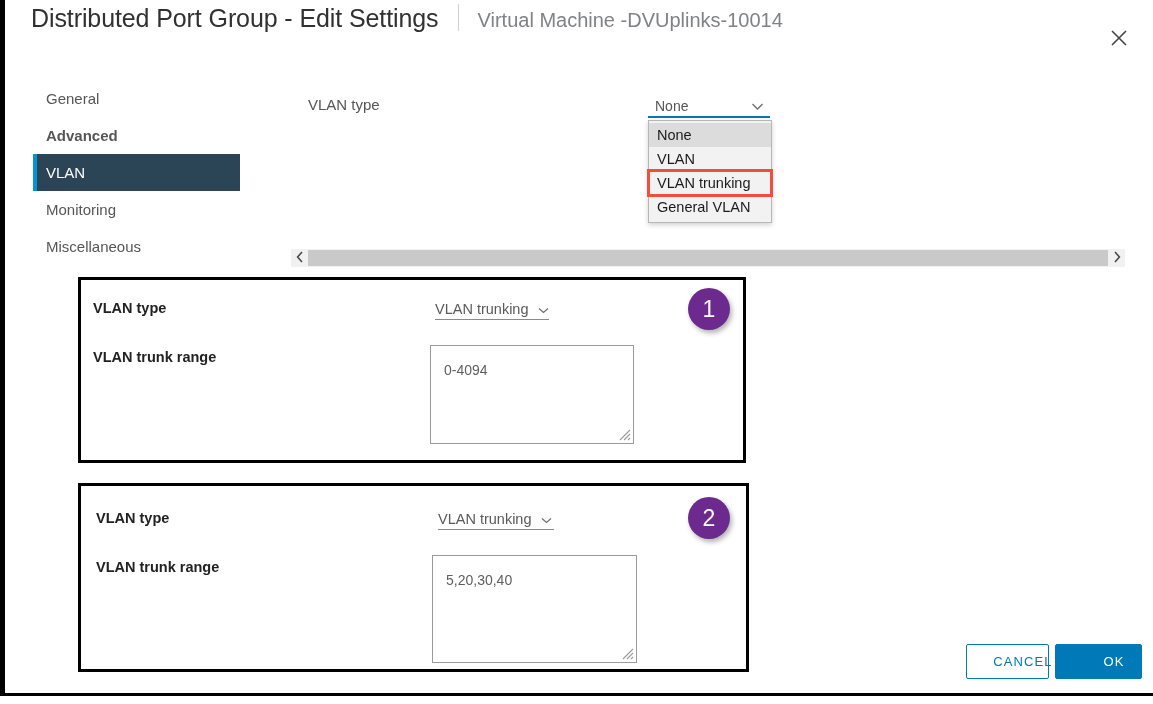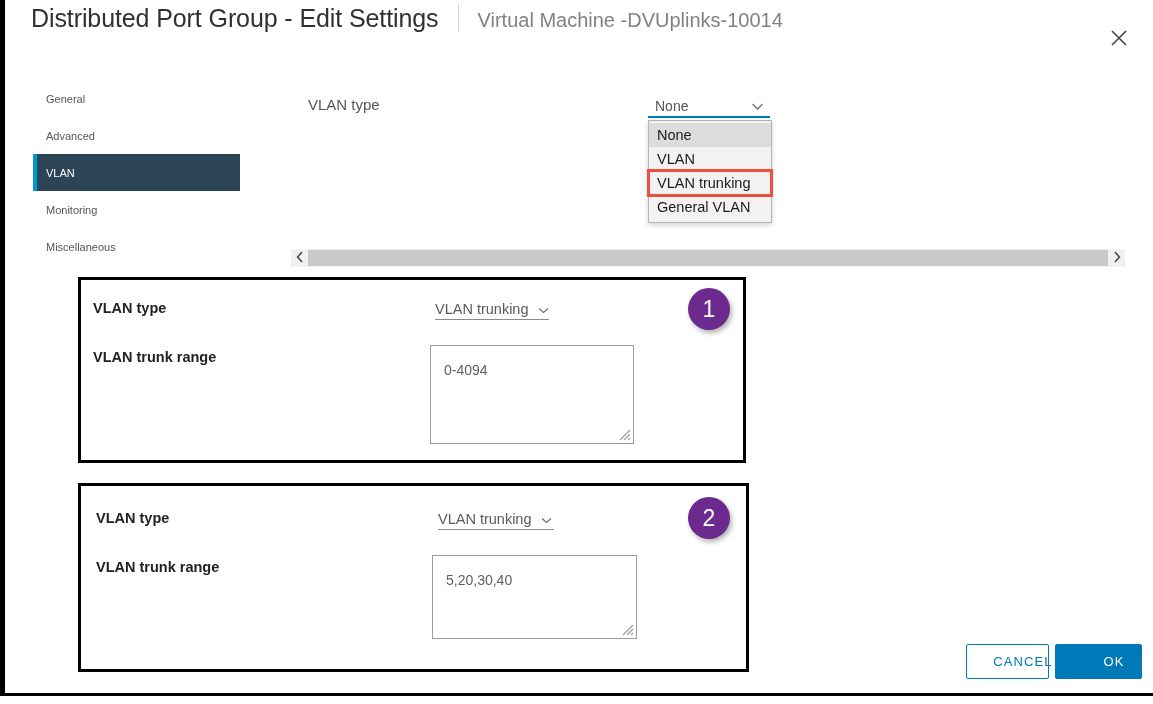--- a/index.html
+++ b/index.html
@@ -85,21 +85,21 @@
     position: absolute;
     left: 33px; top: 80px;
     width: 207px;
   }
   .nav-item {
     height: 37px;
     display: flex;
     align-items: center;
     padding-left: 9px;
     box-sizing: border-box;
-    font-size: 11px;
+    font-size: 15px;
     color: #565656;
     cursor: pointer;
     border-left: 4px solid transparent;
   }
   .nav-item.selected {
     background: #2b4456;
     color: #ffffff;
     border-left: 4px solid #0095d3;
   }
 
@@ -301,21 +301,21 @@
           <path d="M2 2 L16 16 M16 2 L2 16" stroke="#444444" stroke-width="1.6" fill="none"></path>
         </svg>
       </span>
     </div>
   </div>
 
   <div class="sidebar">
     <div class="nav-item">
       <span>General</span>
     </div>
-    <div class="nav-item" style="margin-top:0px;">
+    <div class="nav-item" style="margin-top:0px;font-weight:bold;">
       <span>Advanced</span>
     </div>
     <div class="nav-item selected">
       <span>VLAN</span>
     </div>
     <div class="nav-item">
       <span>Monitoring</span>
     </div>
     <div class="nav-item">
       <span>Miscellaneous</span>
@@ -403,21 +403,21 @@
       <span>VLAN trunking</span>
       <span>
         <svg width="11" height="7" viewBox="0 0 11 7">
           <path d="M1 1.5 L5.5 5.5 L10 1.5" stroke="#6e6e6e" stroke-width="1.2" fill="none"></path>
         </svg>
       </span>
     </div>
 
     <div class="panel-label" style="left:15px; top:73px;">VLAN trunk range</div>
 
-    <div class="ta-box" style="left:351px; top:69px; width:205px; height:84px;">
+    <div class="ta-box" style="left:351px; top:69px; width:205px; height:108px;">
       <div class="ta-text">5,20,30,40</div>
       <span class="resize-grip">
         <svg width="14" height="14" viewBox="0 0 14 14">
           <path d="M13 3 L3 13 M13 7 L7 13 M13 11 L11 13" stroke="#9b9b9b" stroke-width="1.1" fill="none"></path>
         </svg>
       </span>
     </div>
 
     <div class="badge" style="left:607px; top:11px;">
       <span>2</span>

